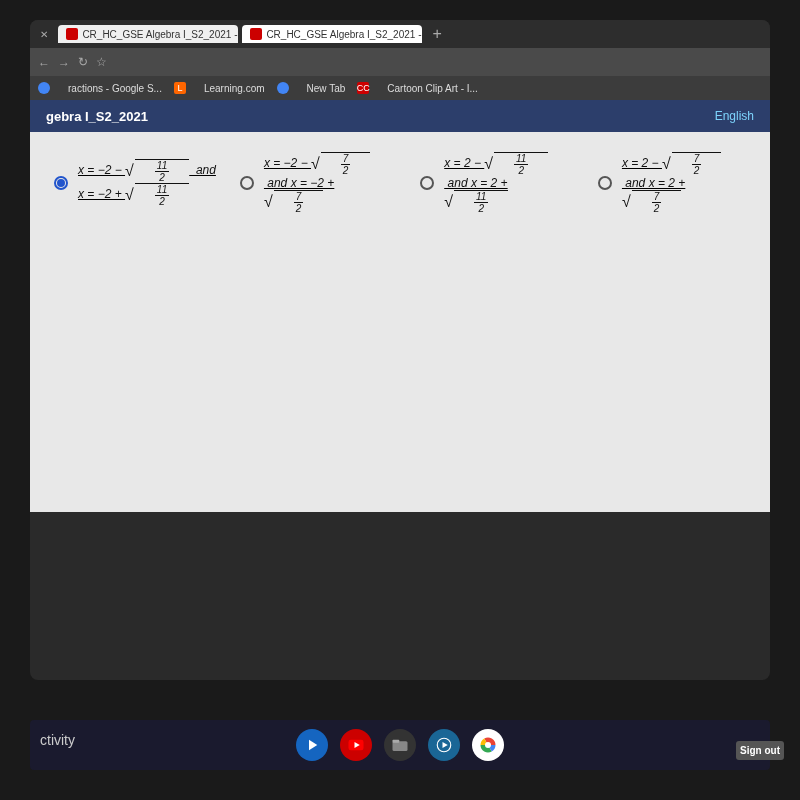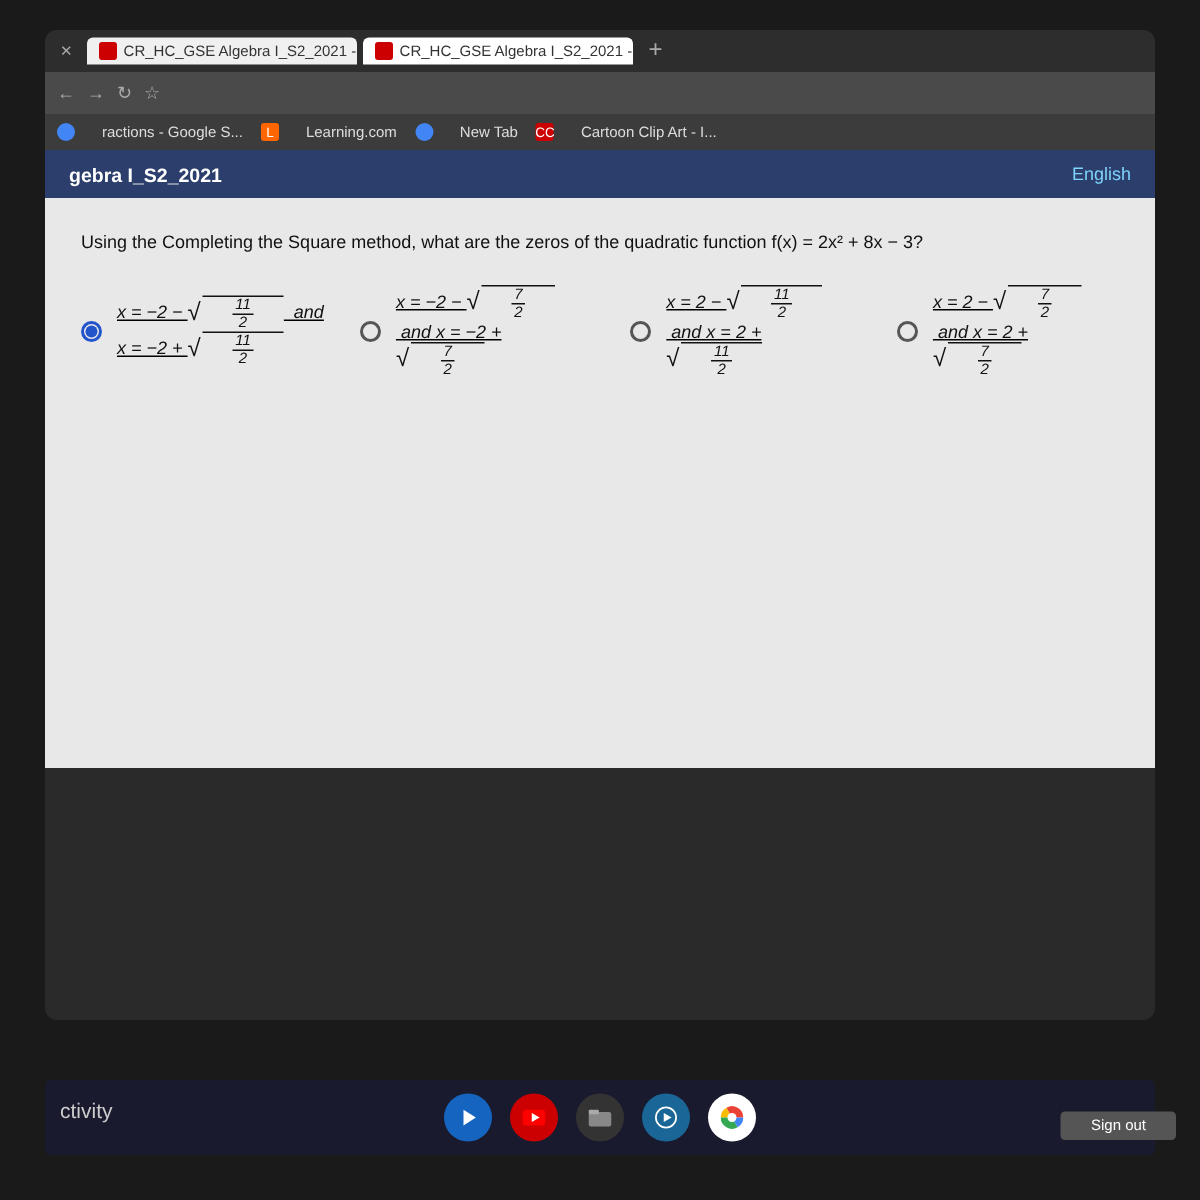--- a/index.html
+++ b/index.html
@@ -280,23 +280,24 @@
       fill: white;
     }
 
     .sign-out-btn {
       position: absolute;
       right: 16px;
       bottom: 40px;
       background: #555;
       color: white;
       font-size: 10px;
-      padding: 4px 20px;
+      padding: 4px 4px;
       border-radius: 3px;
       cursor: pointer;
+      font-weight: bold;
     }
 
     .activity-label {
       position: absolute;
       left: 40px;
       bottom: 52px;
       color: #ccc;
       font-size: 14px;
     }
   </style>
@@ -344,21 +345,20 @@
       <span>Cartoon Clip Art - I...</span>
     </div>
   </div>
 
   <div class="app-header">
     <span class="app-title">gebra I_S2_2021</span>
     <span class="app-lang">English</span>
   </div>
 
   <div class="content-area">
-    <p class="question-text">Using the Completing the Square method, what are the zeros of the quadratic function f(x) = 2x² + 8x − 3?</p>
 
     <div class="options-list">
 
       <div class="option-item">
         <div class="radio-btn selected"></div>
         <span class="math-expr">
           x = −2 −
           <span class="sqrt-wrap">
             <span class="sqrt-symbol">√</span>
             <span class="sqrt-content"><span class="frac">

